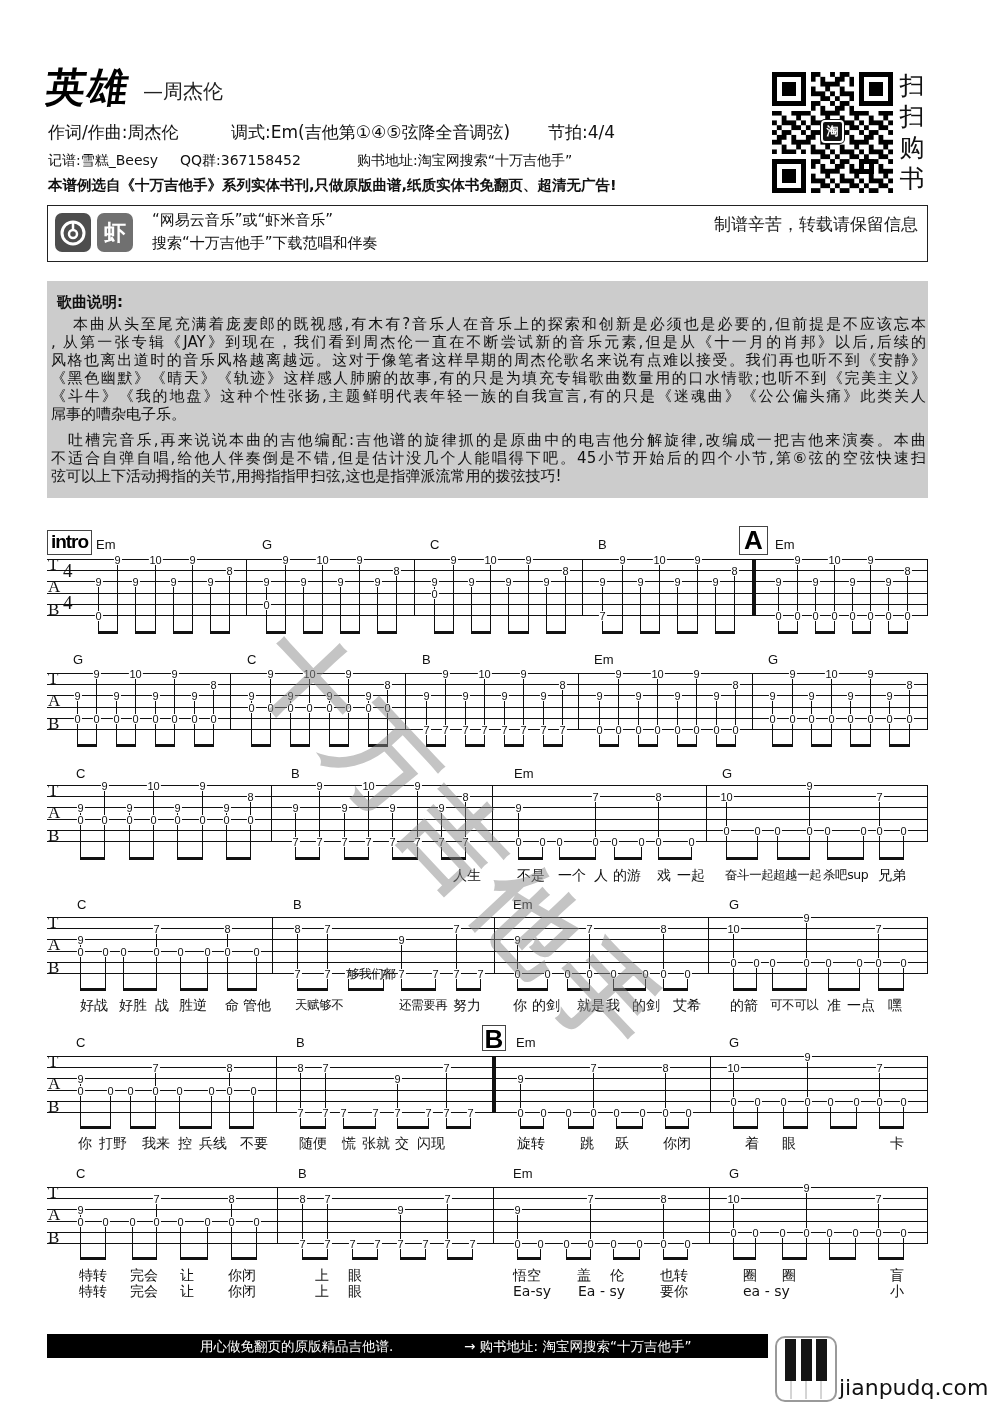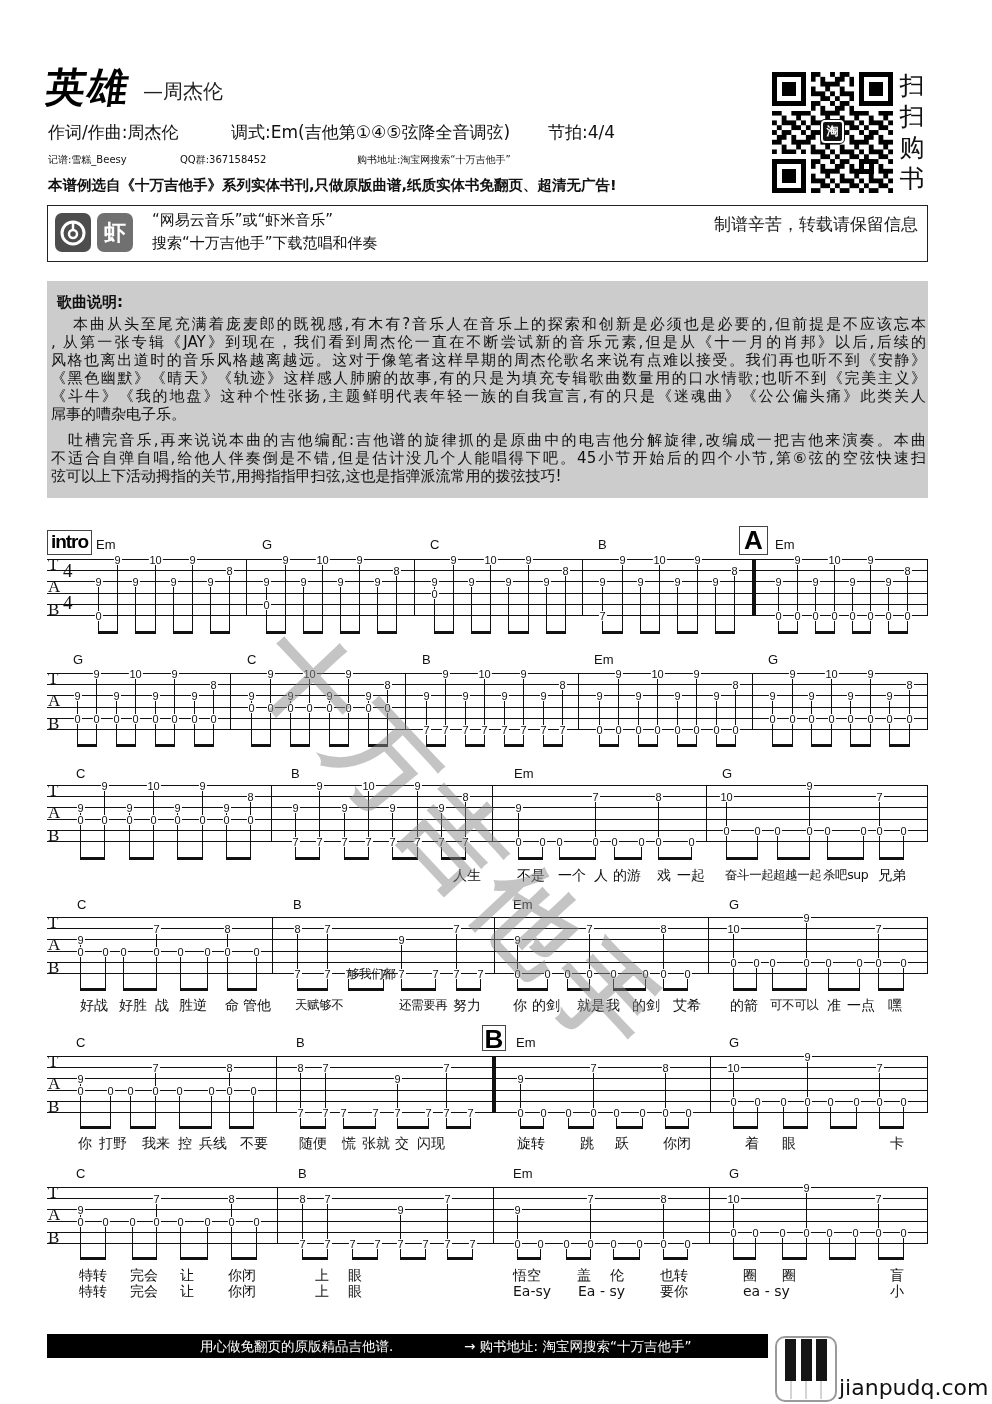--- a/index.html
+++ b/index.html
@@ -3,21 +3,21 @@
 <meta charset="utf-8">
 <style>
 *{box-sizing:border-box;}
 html,body{margin:0;padding:0;background:#fff;}
 #page{position:relative;width:992px;height:1404px;overflow:hidden;background:#fff;color:#111;font-family:"DejaVu Sans",sans-serif;}
 .a{position:absolute;white-space:nowrap;}
 
 .title{left:46px;top:64px;font-size:40px;line-height:46px;font-weight:bold;font-family:"DejaVu Serif",serif;transform:skewX(-8deg);letter-spacing:2px;color:#000;}
 .artist{left:143px;top:79px;font-size:20px;line-height:24px;color:#222;}
 .cred{top:121px;font-size:17px;line-height:22px;}
-.info{top:151px;font-size:10px;line-height:18px;}
+.info{top:151px;font-size:14px;line-height:18px;}
 .notice{left:48px;top:176px;font-size:14.5px;line-height:18px;font-weight:bold;}
 .qr{left:772px;top:72px;width:121px;height:121px;}
 .qr-badge{left:821px;top:120px;width:23px;height:23px;background:#111;color:#fff;border:2px solid #fff;box-shadow:0 0 0 1px #111;border-radius:4px;font-size:12px;line-height:19px;text-align:center;font-weight:bold;}
 .qr-cap{left:897px;top:70px;width:30px;font-size:25px;line-height:31px;text-align:center;color:#111;}
 .qr-cap span{display:block;}
 
 .banner{left:47px;top:205px;width:881px;height:57px;border:1px solid #222;}
 .app-icon{top:213px;width:36px;height:39px;border-radius:7px;}
 .ne{left:55px;background:#4d4d4d;}
 .xm{left:97px;background:#707070;color:#fff;font-size:22px;line-height:39px;text-align:center;font-weight:bold;}

